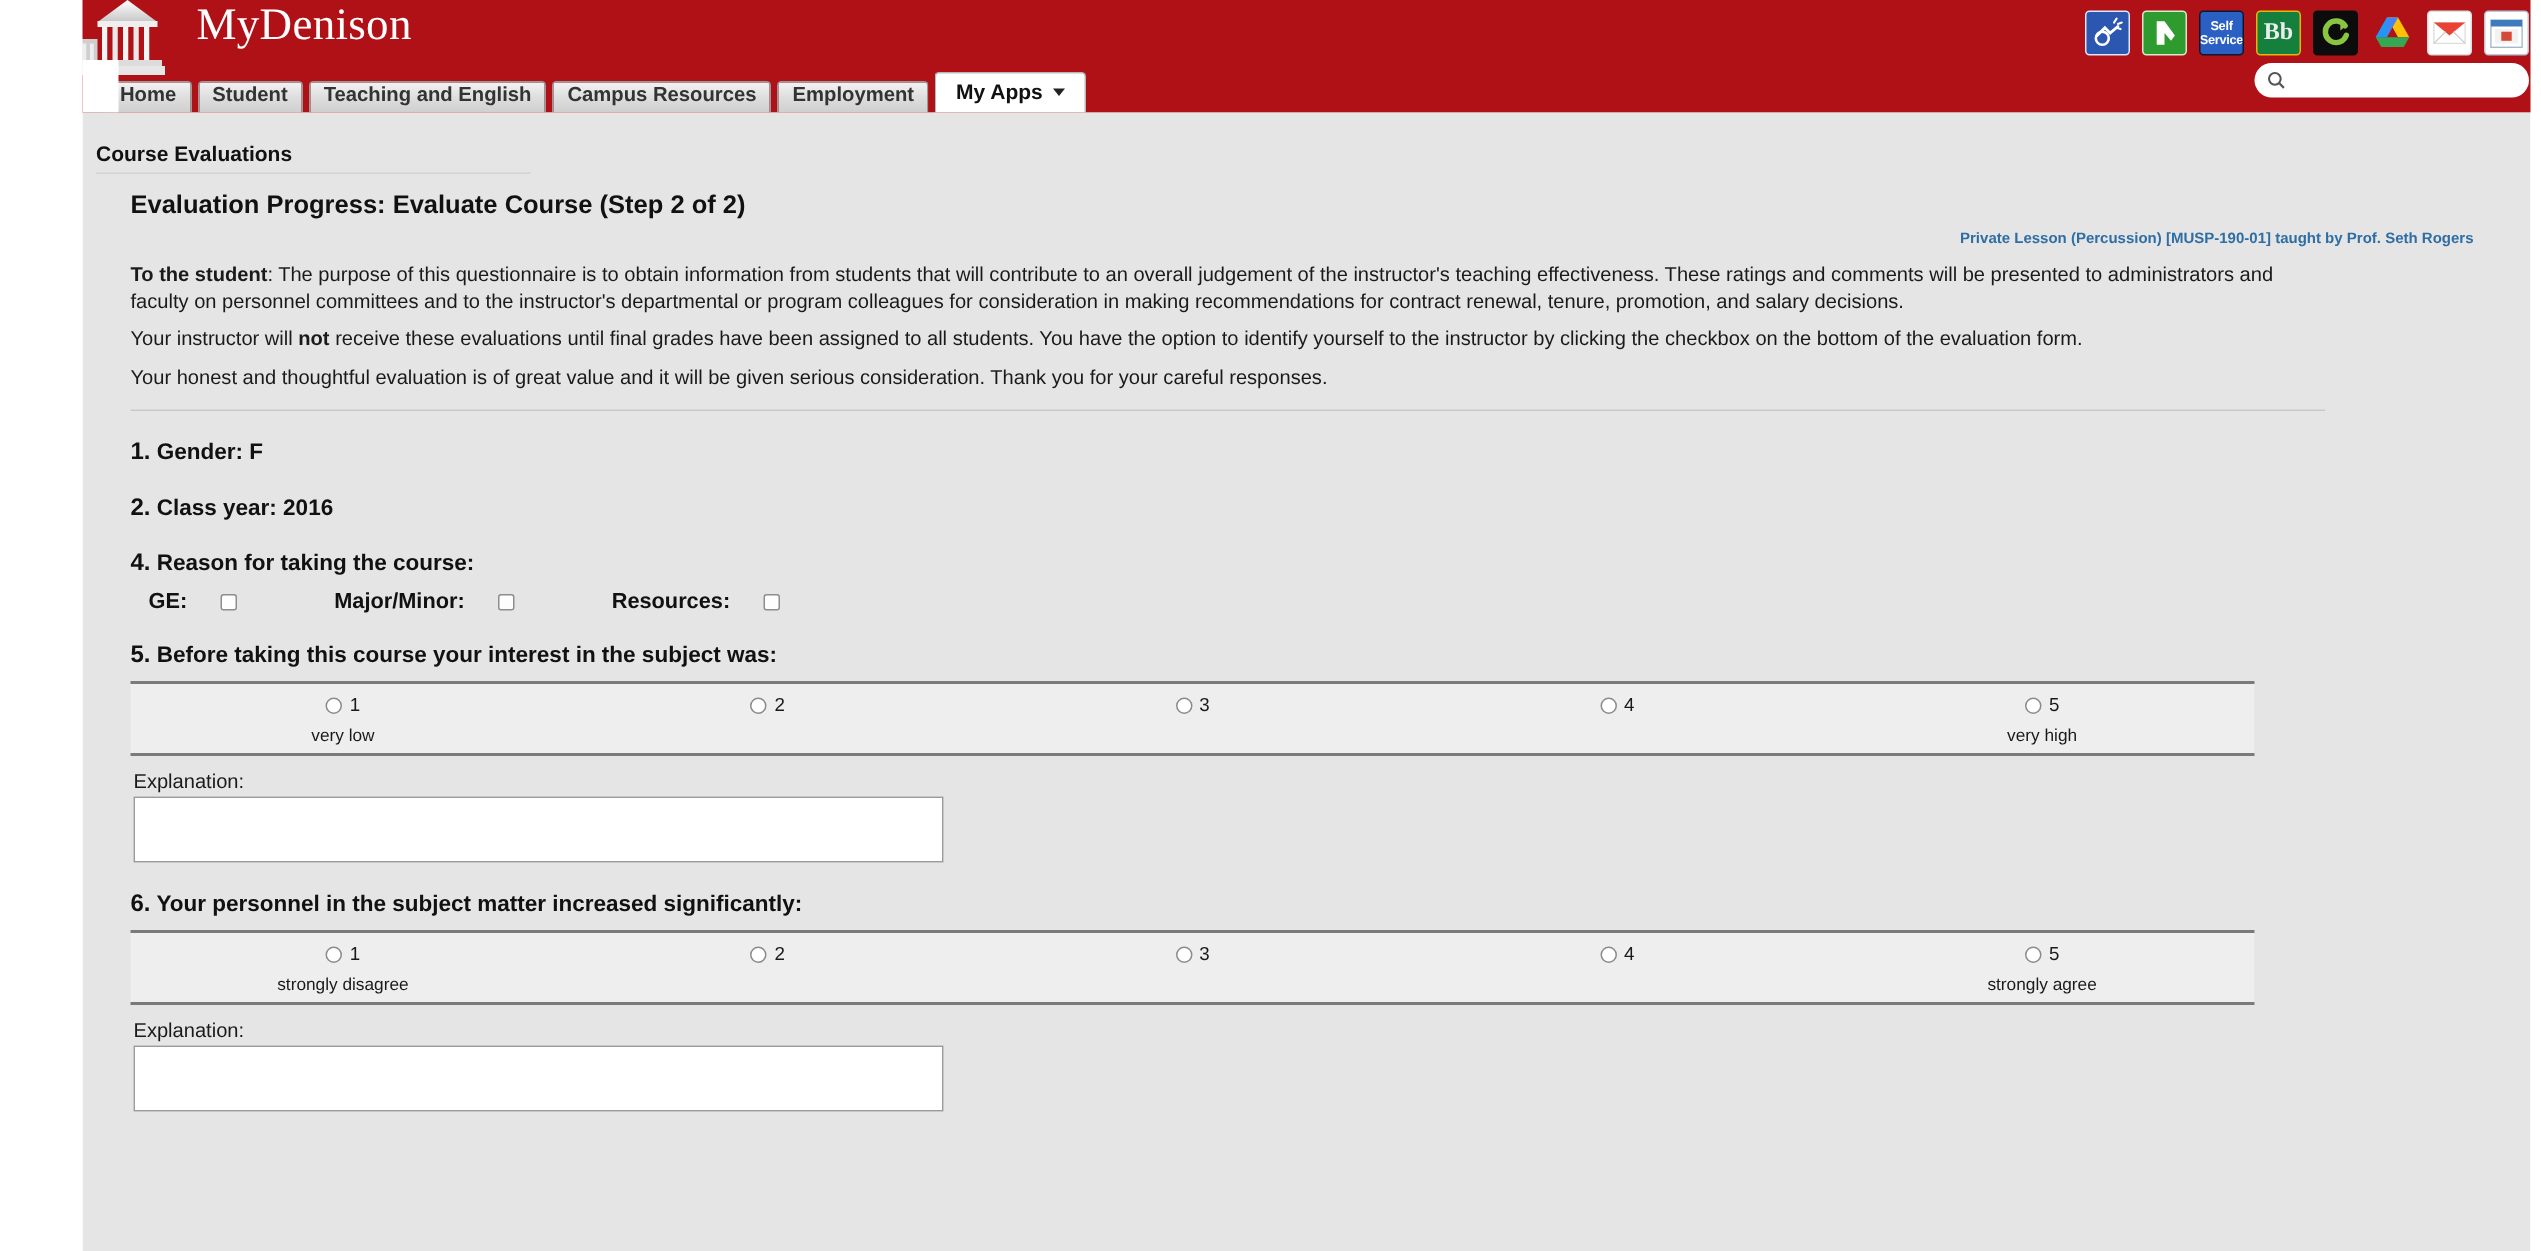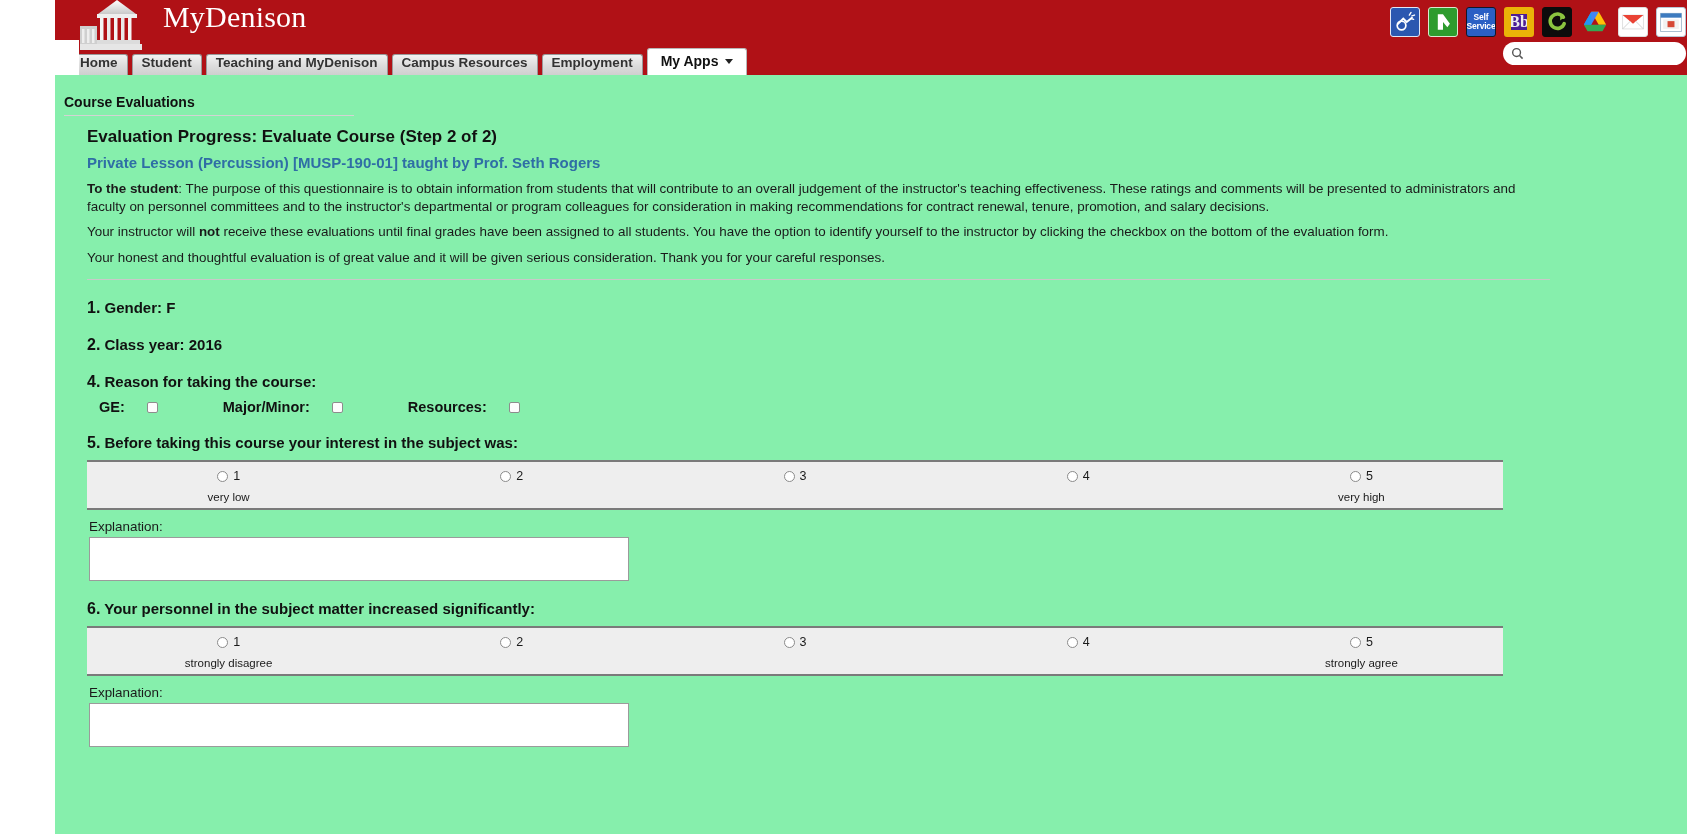--- a/index.html
+++ b/index.html
@@ -36,21 +36,21 @@
   
   .corner-tl {
     position: absolute; left: 55px; top: 40px;
     width: 24px; height: 35px;
     background: #ffffff;
     border-top-left-radius: 0;
   }
 
   
   #logo-wrap {
-    position: absolute; left: 78px; top: 0px;
+    position: absolute; left: 46px; top: 0px;
     width: 300px; height: 52px;
   }
   #building-icon {
     position: absolute; left: 0px; top: -2px;
     width: 78px; height: 54px;
   }
   #logo-text {
     position: absolute; left: 85px; top: 0px;
     color: #ffffff;
     font-family: "Liberation Serif", serif;
@@ -112,21 +112,21 @@
     color: #fff; overflow: hidden;
     position: relative;
     cursor: pointer;
     flex: 0 0 auto;
   }
   .ic-handshake { background: #2b57b0; border: 1px solid #dfe6f5; }
   .ic-moodle    { background: #2e9b2e; border: 1px solid #d9e8cf; }
   .ic-selfservice { background: #2a5fc4; border: 1px solid #0f172a;
                     font-size: 8.5px; line-height: 9px; text-align: center;
                     font-weight: bold; letter-spacing: -0.2px; }
-  .ic-bb { background: #4c1d95; border: 7px solid #eab308;
+  .ic-bb { background: #15803d; border: 1px solid #eab308;
            font-family: "Liberation Serif", serif; font-size: 16px;
            color: #ececec; }
   .ic-canvas { background: #0c0c0c; border: 1px solid #0c0c0c; }
   .ic-gdrive { background: transparent; }
   .ic-gmail  { background: #ffffff; border: 1px solid #dddddd; }
   .ic-cal    { background: #ffffff; border: 1px solid #b9c8d6; }
 
   
   #search-box {
     position: absolute; right: 8px; top: 42px;
@@ -141,21 +141,21 @@
   #search-input {
     border: none; outline: none; background: transparent;
     font-family: "Liberation Sans", sans-serif;
     font-size: 12px; width: 150px; color: #222;
   }
 
   
   #content {
     position: absolute; left: 55px; top: 75px;
     width: 1632px; height: 759px;
-    background: #86efac;
+    background: #e5e5e5;
     overflow: hidden;
   }
 
   #crumb-title {
     position: absolute; left: 9px; top: 19px;
     font-size: 14px; font-weight: bold; color: #111;
   }
   #crumb-rule {
     position: absolute; left: 9px; top: 40px;
     width: 290px; height: 1px;
@@ -165,22 +165,23 @@
   #form-area {
     position: absolute; left: 32px; top: 52px;
     width: 1562px;
   }
 
   #eval-heading {
     font-size: 17px; font-weight: bold; color: #111;
     margin: 0 0 7px 0;
   }
   #course-line {
-    font-size: 15px; font-weight: bold; color: #2f6ea5;
+    font-size: 10px; font-weight: bold; color: #2f6ea5;
     margin: 0 0 9px 0;
+    text-align: right;
   }
   .para {
     font-size: 13.4px; color: #1a1a1a; line-height: 17.6px;
     margin: 0 0 8px 0; max-width: 1430px;
   }
   .para b { font-weight: bold; }
 
   #intro-rule {
     width: 1463px; height: 1px; background: #c9c9c9;
     margin: 13px 0 0 0;
@@ -314,21 +315,21 @@
     </div>
 
     <div id="tabbar">
       <div class="tab">
           <span>Home</span>
         </div>
       <div class="tab">
           <span>Student</span>
         </div>
       <div class="tab">
-          <span>Teaching and MyDenison</span>
+          <span>Teaching and English</span>
         </div>
       <div class="tab">
           <span>Campus Resources</span>
         </div>
       <div class="tab">
           <span>Employment</span>
         </div>
       <div class="tab active">
         <span>My Apps</span>
         <span class="caret"></span>

